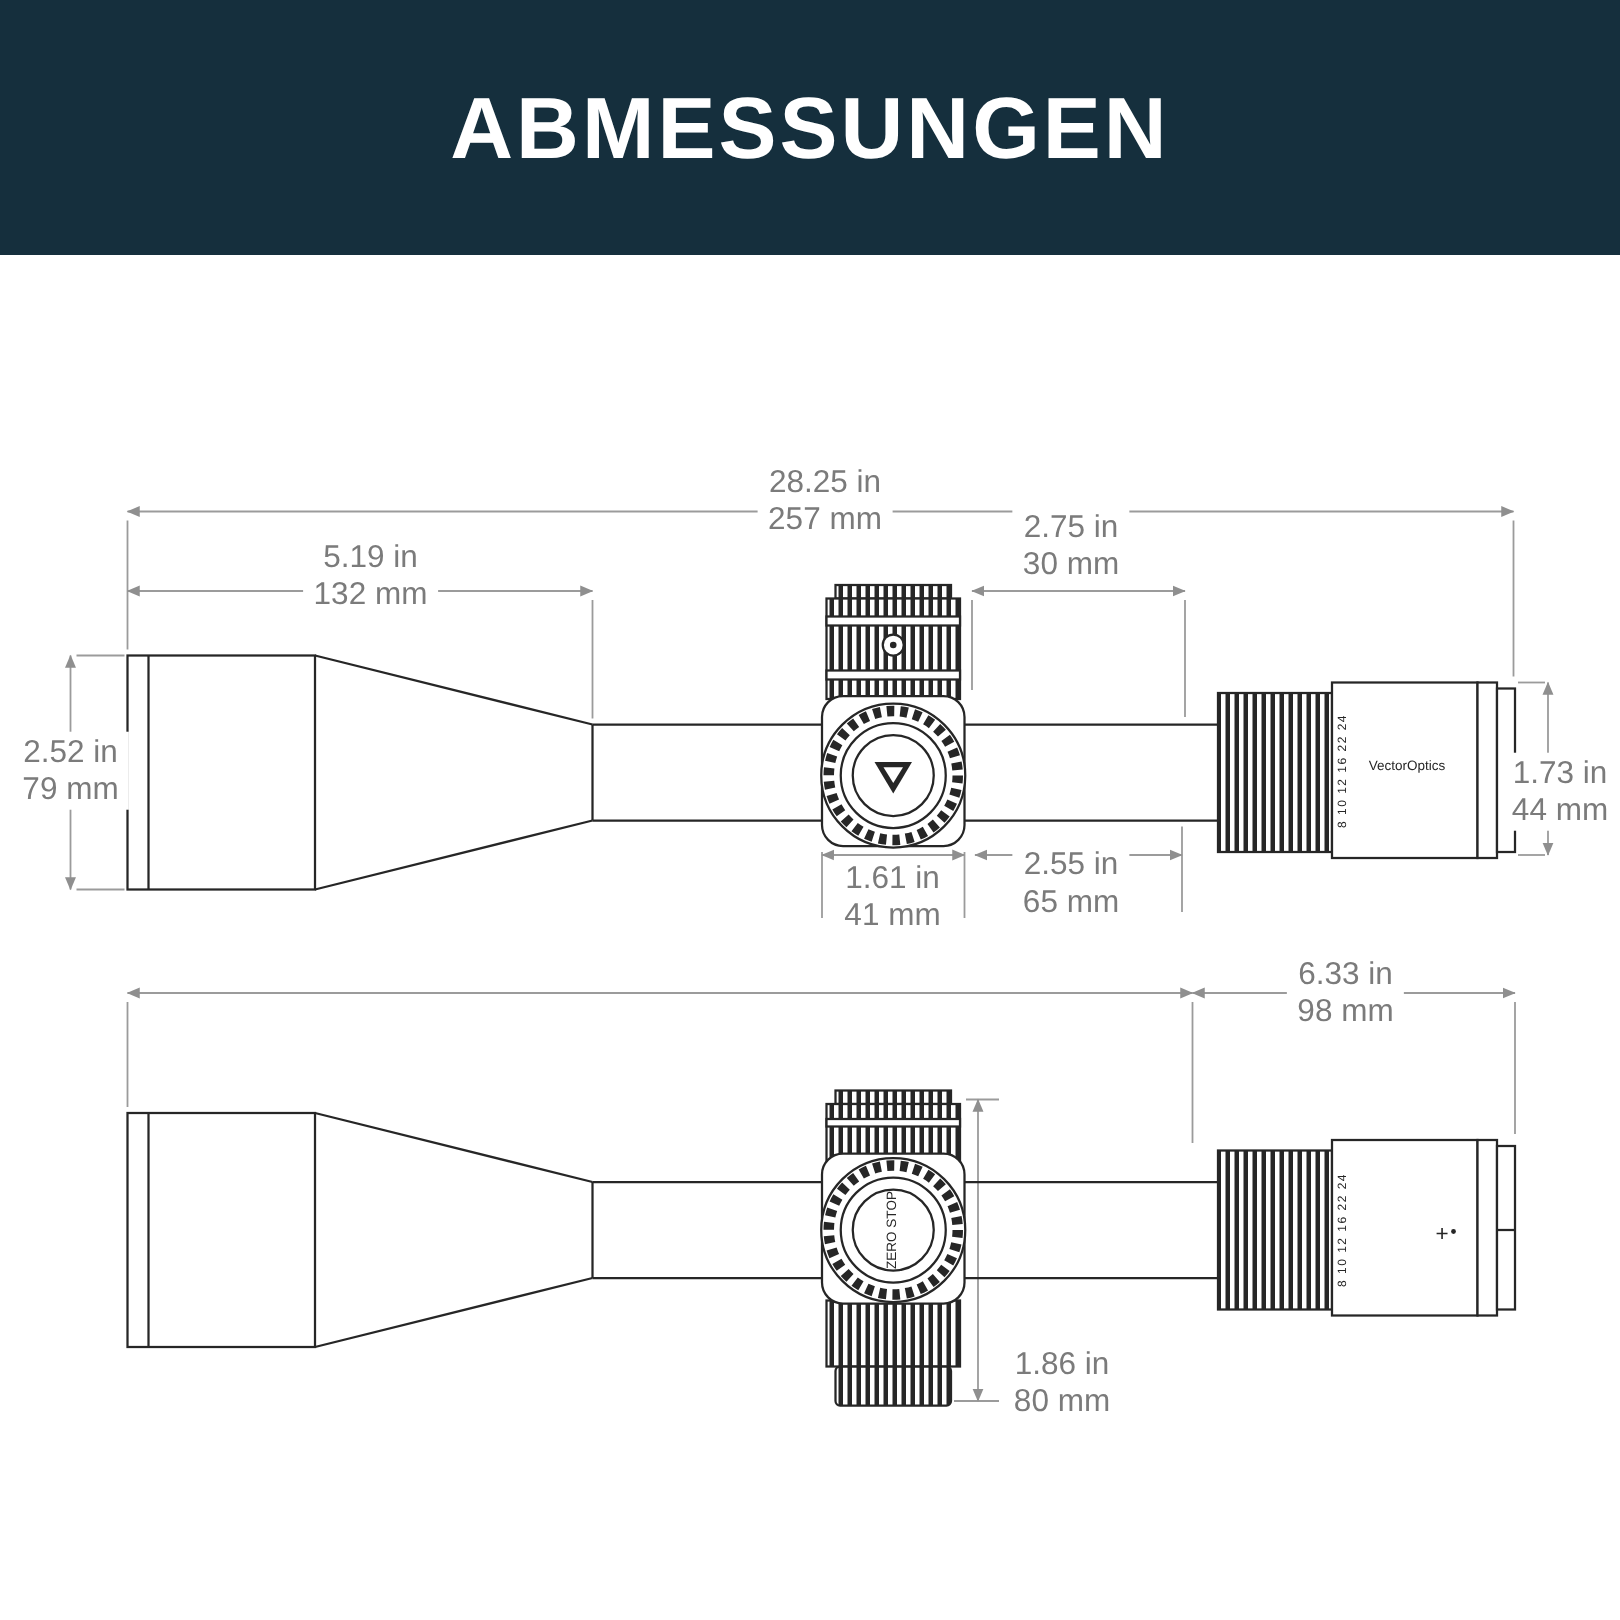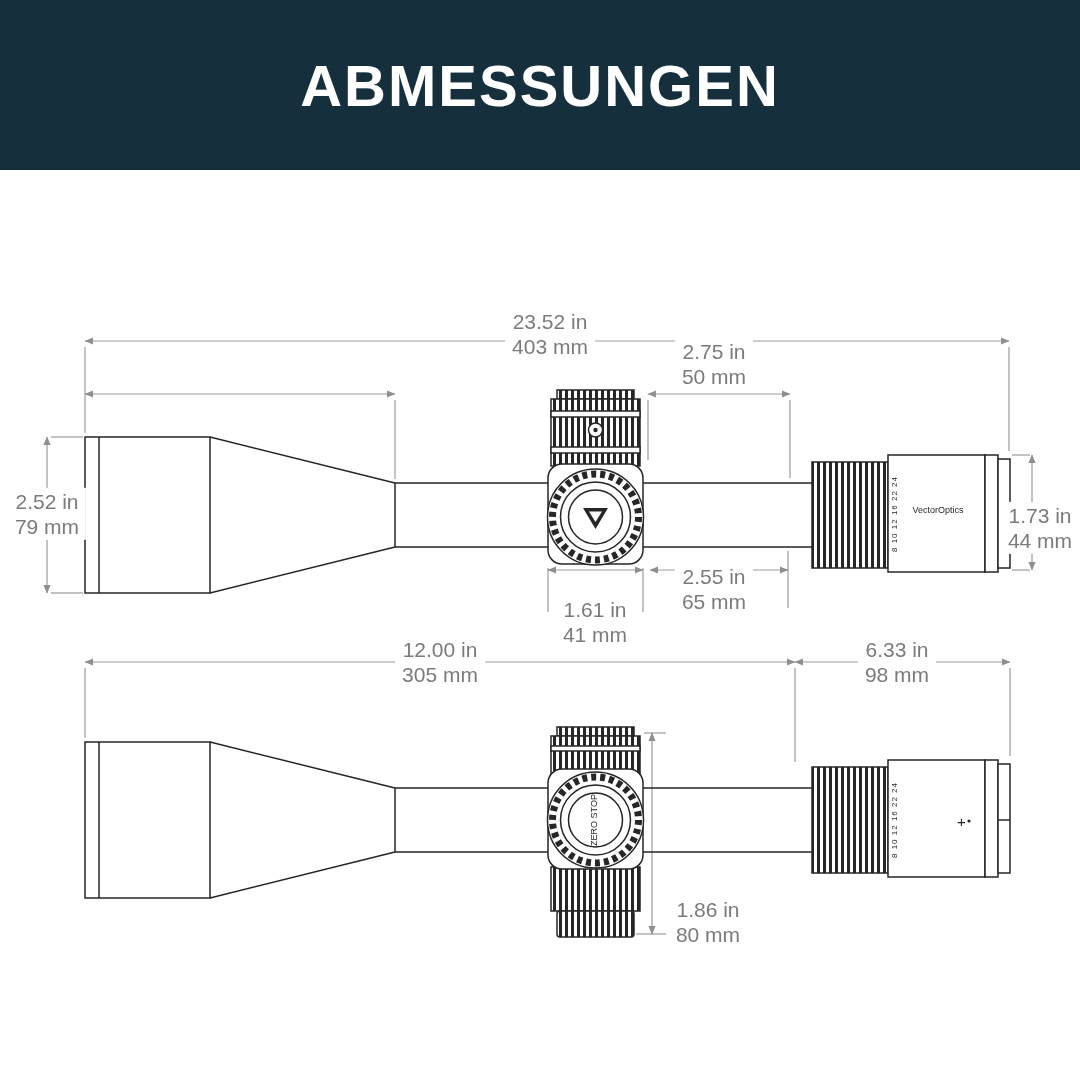--- a/index.html
+++ b/index.html
@@ -168,48 +168,48 @@
       <rect x="998" y="764" width="12" height="109"></rect>
       <line x1="998" y1="820" x2="1010" y2="820" fill="none"></line>
     </g>
     <text transform="rotate(-90 594 820)" x="594" y="823" font-size="9" text-anchor="middle" fill="#262626">ZERO STOP</text>
     <text transform="rotate(-90 897 820)" x="897" y="820" font-size="8" letter-spacing="1" text-anchor="middle" fill="#262626">8 10 12 16 22 24</text>
     <text x="957" y="827" font-size="15" fill="#262626">+</text>
     <circle cx="969" cy="821" r="1.6" fill="#262626"></circle>
   </svg>
 
   <div class="dim-label" style="left:550px; top:334px">
-    <div>23.52 in</div>
-    <div>403 mm</div>
+    <div>28.25 in</div>
+    <div>257 mm</div>
+  </div>
+  <div class="dim-label" style="left:247px; top:384px">
+    <div>5.19 in</div>
+    <div>132 mm</div>
   </div>
   <div class="dim-label" style="left:714px; top:364px">
     <div>2.75 in</div>
-    <div>50 mm</div>
+    <div>30 mm</div>
   </div>
   <div class="dim-label" style="left:47px; top:514px">
     <div>2.52 in</div>
     <div>79 mm</div>
   </div>
-  <div class="dim-label" style="left:595px; top:622px">
+  <div class="dim-label" style="left:595px; top:598px">
     <div>1.61 in</div>
     <div>41 mm</div>
   </div>
   <div class="dim-label" style="left:714px; top:589px">
     <div>2.55 in</div>
     <div>65 mm</div>
   </div>
   <div class="dim-label" style="left:1040px; top:528px">
     <div>1.73 in</div>
     <div>44 mm</div>
   </div>
 
-  <div class="dim-label" style="left:440px; top:662px">
-    <div>12.00 in</div>
-    <div>305 mm</div>
-  </div>
   <div class="dim-label" style="left:897px; top:662px">
     <div>6.33 in</div>
     <div>98 mm</div>
   </div>
   <div class="dim-label" style="left:708px; top:922px">
     <div>1.86 in</div>
     <div>80 mm</div>
   </div>
 
 </div>

